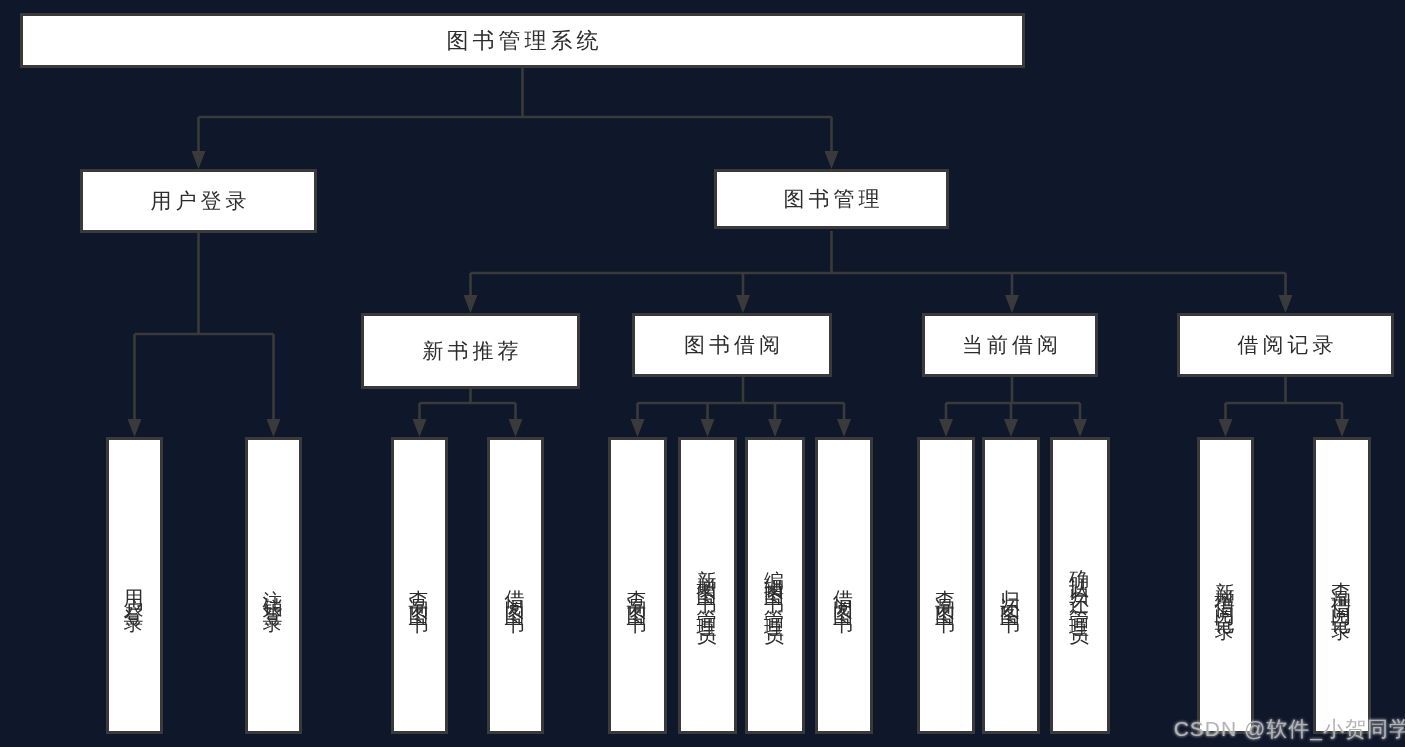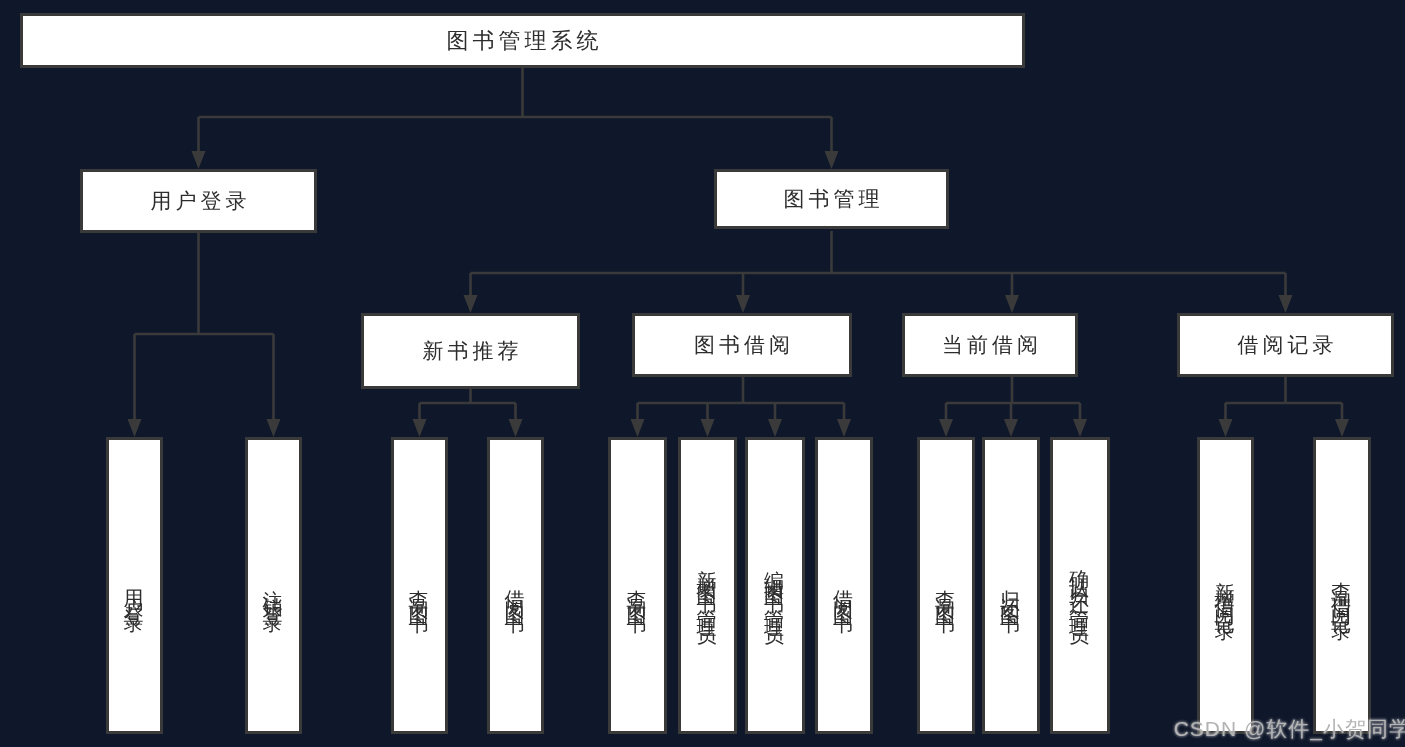--- a/index.html
+++ b/index.html
@@ -133,24 +133,24 @@
   <div class="node h" style="left:80px;top:169px;width:237px;height:64px">
     <span class="lbl">用户登录</span>
   </div>
   <div class="node h" style="left:714px;top:169px;width:235px;height:60px">
     <span class="lbl">图书管理</span>
   </div>
 
   <div class="node h" style="left:361px;top:313px;width:219px;height:76px">
     <span class="lbl">新书推荐</span>
   </div>
-  <div class="node h" style="left:632px;top:313px;width:220px;height:64px">
+  <div class="node h" style="left:632px;top:313px;width:200px;height:64px">
     <span class="lbl">图书借阅</span>
   </div>
-  <div class="node h" style="left:902px;top:313px;width:176px;height:64px">
+  <div class="node h" style="left:922px;top:313px;width:176px;height:64px">
     <span class="lbl">当前借阅</span>
   </div>
   <div class="node h" style="left:1177px;top:313px;width:217px;height:64px">
     <span class="lbl">借阅记录</span>
   </div>
 
   <div class="node v" style="left:106px;top:437px;width:57px;height:297px">
     <span class="lbl">用户登录</span>
   </div>
   <div class="node v" style="left:245px;top:437px;width:57px;height:297px">

